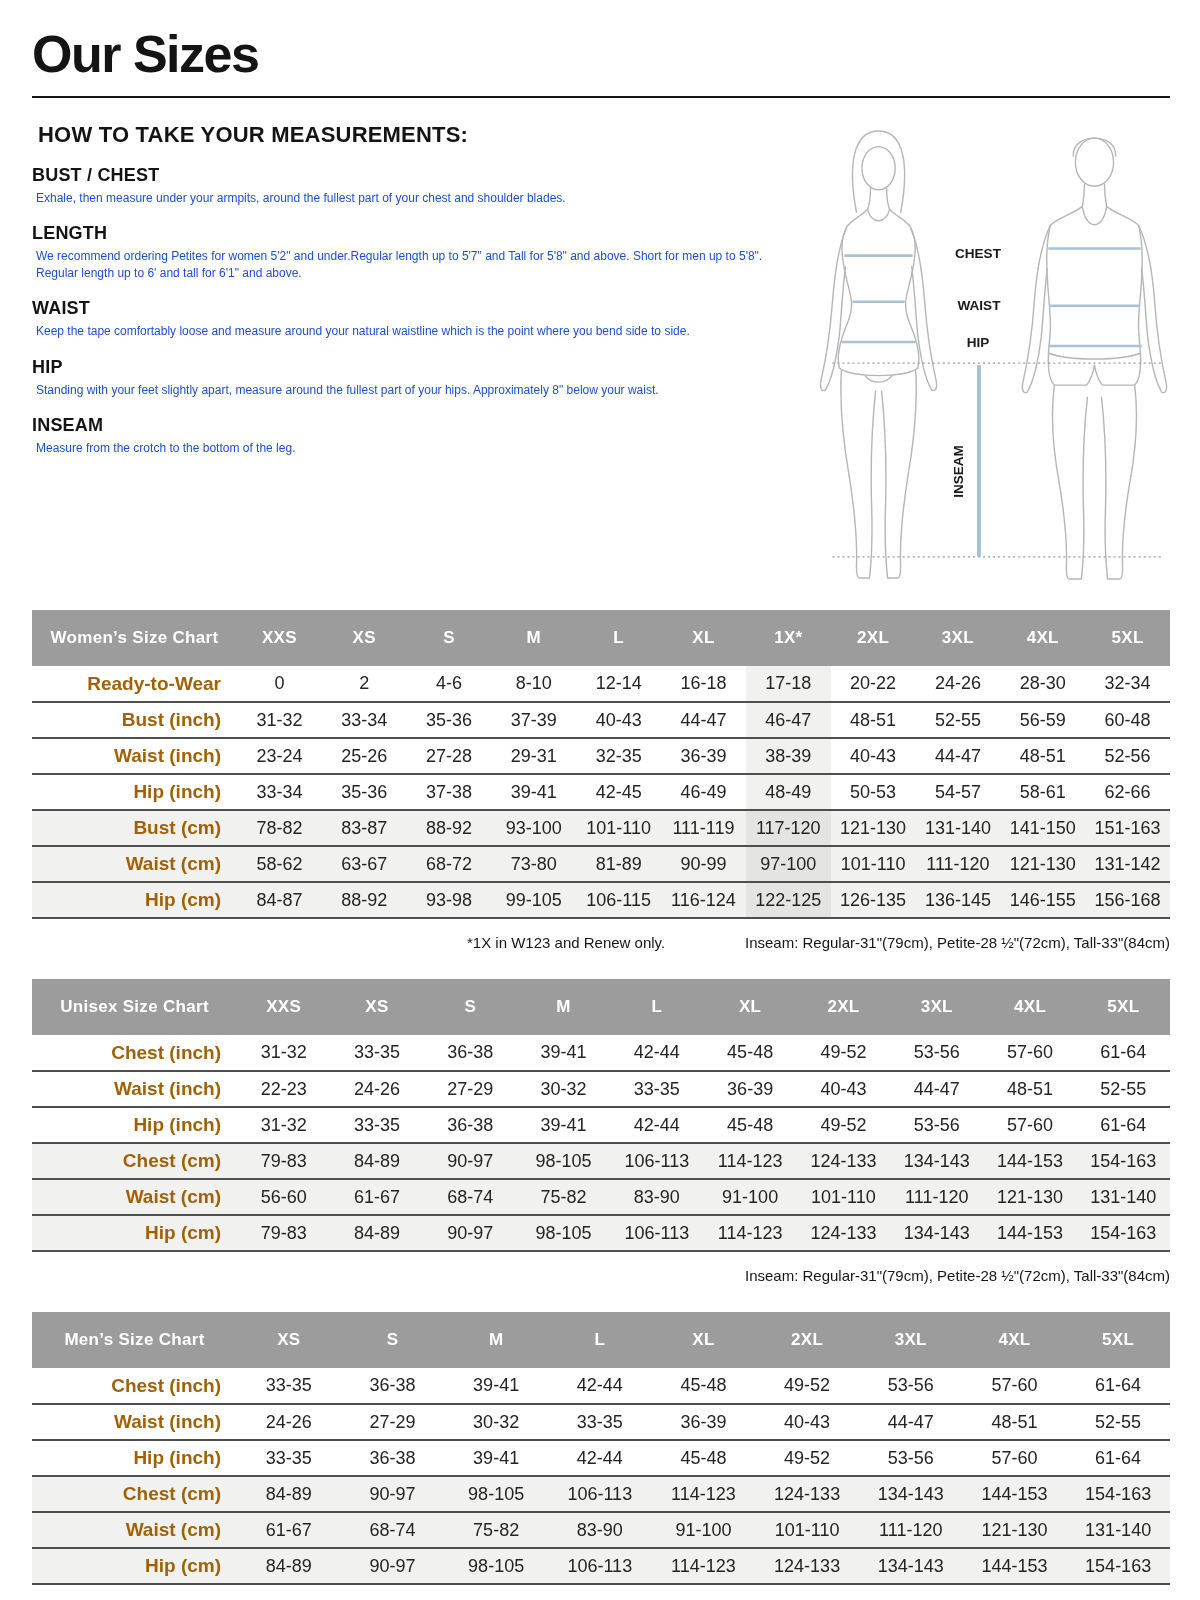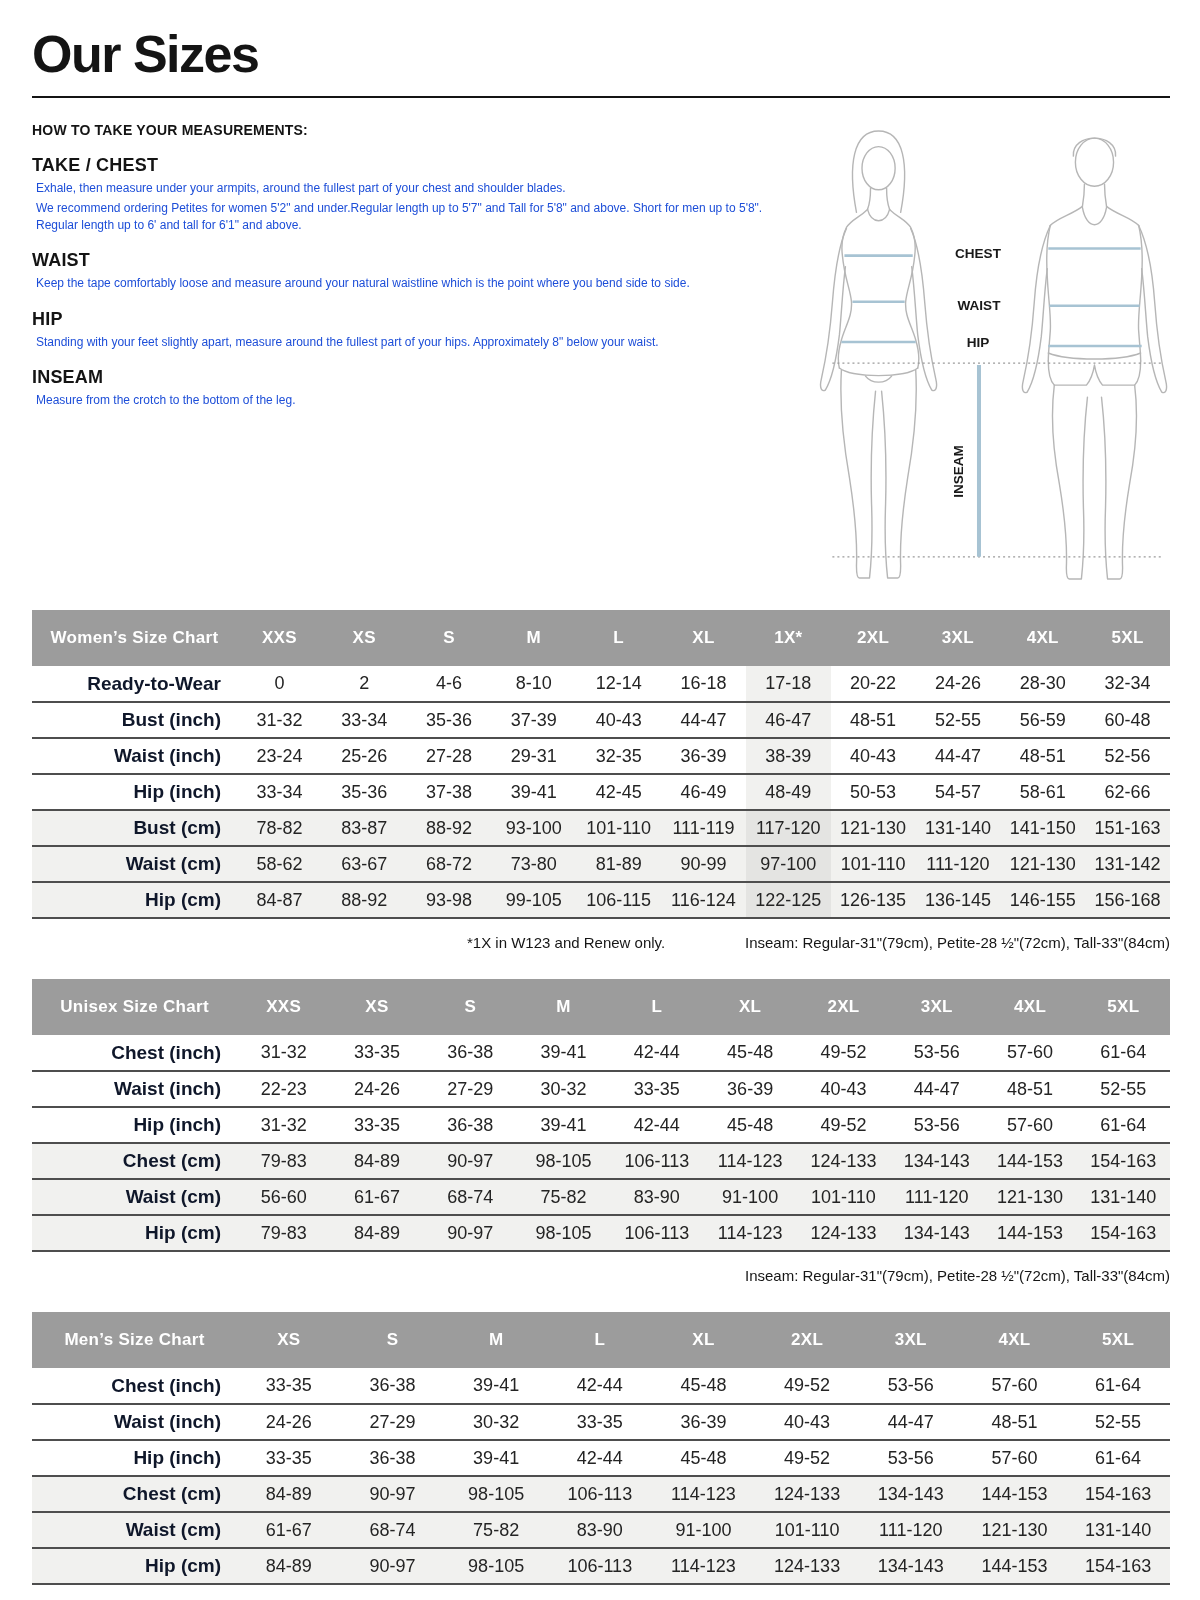--- a/index.html
+++ b/index.html
@@ -2,32 +2,32 @@
 <html><head>
 <meta charset="utf-8">
 <style>
   html,body{margin:0;padding:0;background:#fff;width:1200px;height:1600px;overflow:hidden;}
   body{font-family:"Liberation Sans", sans-serif;color:#222;}
   .page{box-sizing:border-box;width:1200px;height:1208px;padding:24px 30px 0 32px;}
   h1{font-size:52px;font-weight:700;letter-spacing:-1.5px;color:#141414;margin:0 0 12px 0;}
   .title-rule{border:none;border-top:2.5px solid #141414;margin:0 0 24px 0;}
   .top{display:flex;align-items:flex-start;}
   .instructions{width:752px;}
-  .instructions h2{font-size:14px;font-weight:700;color:#141414;margin:0 0 4px 0;letter-spacing:.2px;}
+  .instructions h2{font-size:22px;font-weight:700;color:#141414;margin:0 0 4px 6px;letter-spacing:.2px;}
   .instructions h3{font-size:18px;font-weight:700;color:#141414;margin:17px 0 3px 0;letter-spacing:.2px;}
   .instructions p{font-size:12px;line-height:1.37;color:#1d4ed8;margin:4px;max-width:748px;}
   .diagram{margin-left:auto;width:376px;margin-top:-4px;}
   
   .tables{margin-top:14px;}
   table.size-table{width:1138px;border-collapse:collapse;table-layout:fixed;}
   table.size-table col.labelcol{width:205px;}
   table.size-table thead th{background:#9c9c9c;color:#fff;font-size:17px;font-weight:700;height:38px;padding:9px;text-align:center;letter-spacing:.3px;}
   table.size-table tbody tr{height:36px;border-bottom:2px solid #4e4e4e;background:#fff;}
   table.size-table tbody tr.cm{background:#f1f1ef;border-radius:11px;}
-  table.size-table tbody th{text-align:right;padding-right:16px;font-size:19px;font-weight:700;color:#0f172a;}
+  table.size-table tbody th{text-align:right;padding-right:16px;font-size:19px;font-weight:700;color:#a16207;}
   table.size-table tbody td{text-align:center;font-size:18px;color:#242424;padding:0;}
   table.size-table tbody tr:not(.cm) td.hl{background:#f1f1ef;}
   table.size-table tbody tr.cm td.hl{background:#e4e4e2;}
   .footnote-row{width:1138px;display:flex;font-size:15px;color:#161616;margin:15px 0 28px 0;}
   .fn-left{margin-left:435px;}
   .fn-right{margin-left:auto;}
   .footnote-row b{font-weight:400;}
   svg text{font-family:"Liberation Sans",sans-serif;}
 </style>
 </head>
@@ -35,22 +35,23 @@
 
 <div class="page">
 
   <h1>Our Sizes</h1>
   <hr class="title-rule">
 
   <div class="top">
     <div class="instructions">
       <h2>HOW TO TAKE YOUR MEASUREMENTS:</h2>
       <div>
-          <h3>TAKE / CHEST</h3>
+          <h3>BUST / CHEST</h3>
           <p>Exhale, then measure under your armpits, around the fullest part of your chest and shoulder blades.</p>
+          <h3>LENGTH</h3>
           <p>We recommend ordering Petites for women 5'2" and under.Regular length up to 5'7" and Tall for 5'8" and above. Short for men up to 5'8". Regular length up to 6' and tall for 6'1" and above.</p>
           <h3>WAIST</h3>
           <p>Keep the tape comfortably loose and measure around your natural waistline which is the point where you bend side to side.</p>
           <h3>HIP</h3>
           <p>Standing with your feet slightly apart, measure around the fullest part of your hips. Approximately 8" below your waist.</p>
           <h3>INSEAM</h3>
           <p>Measure from the crotch to the bottom of the leg.</p>
         </div>
     </div>
 

